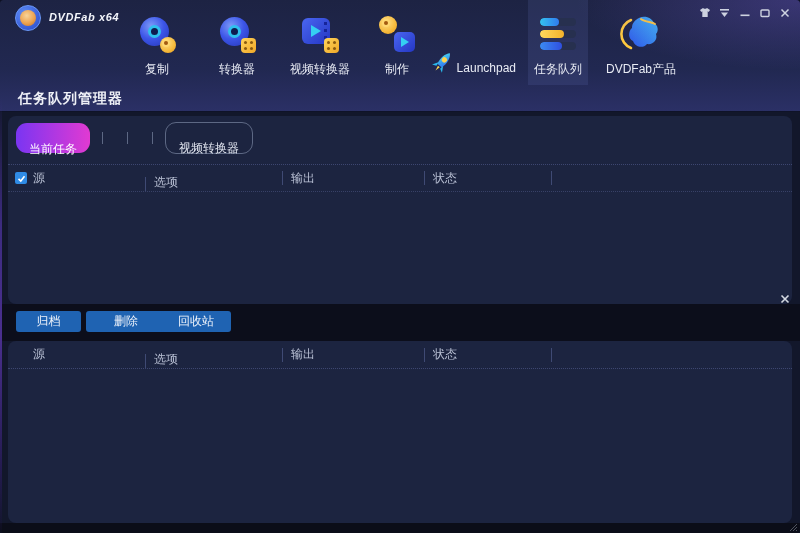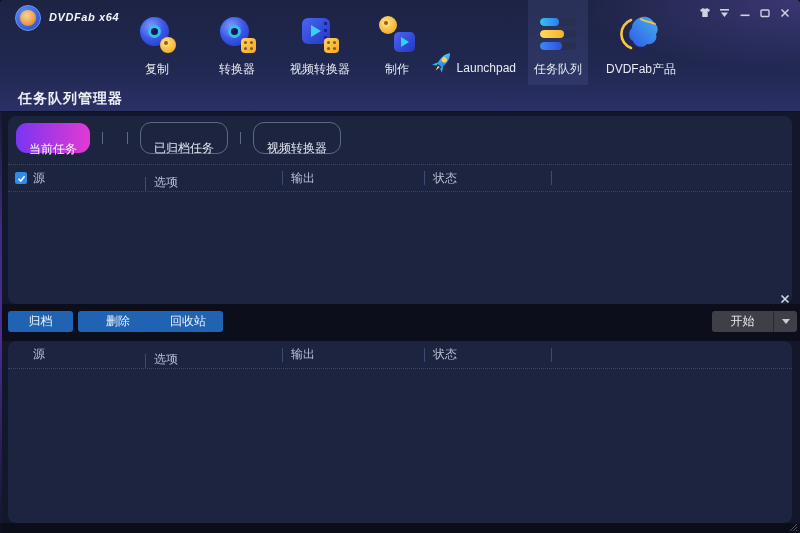--- a/index.html
+++ b/index.html
@@ -111,21 +111,21 @@
   .hc3{width:142px;}
   .hc4{width:127px;}
   .hc5{flex:1;}
   .cb{width:12px;height:12px;border-radius:2px;background:#2f8be6;display:flex;
     align-items:center;justify-content:center;margin-right:6px;flex:none;cursor:default;}
   .tbody{position:absolute;left:0;right:0;top:76px;bottom:4px;}
   .panel.lower .tbody{top:29px;}
   
   .midstrip{position:absolute;left:0;top:304px;width:800px;height:37px;background:#0c0e1b;}
   .btn-blue{position:absolute;top:7px;height:21px;background:#1f63b2;border:none;border-radius:3px;
-    color:#edf2fa;font-size:12px;padding:0;cursor:default;}
+    color:#edf2fa;font-size:12px;padding:0;cursor:default;margin-left:8px;}
   .btn-archive{left:8px;width:65px;}
   .btn-delete{left:78px;width:80px;}
   .btn-recycle{left:153px;width:70px;}
   .btn-start{position:absolute;left:712px;top:7px;width:85px;height:21px;background:#3f4047;
     border-radius:3px;display:flex;align-items:stretch;color:#e8eaef;font-size:12px;cursor:default;}
   .start-main{flex:1;display:flex;align-items:center;justify-content:center;}
   .start-arrow{width:24px;border-left:1px solid #2a2b31;display:flex;align-items:center;justify-content:center;}
   .caret{width:0;height:0;border-left:4px solid transparent;border-right:4px solid transparent;
     border-top:5px solid #c9cdd6;}
   
@@ -257,21 +257,20 @@
     </div>
   </div>
 
   <div class="page-title">任务队列管理器</div>
 
   <div class="panel upper">
     <div class="tabs">
       <div class="tab active">当前任务</div>
       <div class="tabsep"></div>
       <div class="tabsep"></div>
-      <div class="tab inactive">已归档任务</div>
       <div class="tabsep"></div>
       <div class="tab inactive">视频转换器</div>
     </div>
 
     <div class="thead upper-h">
       <div class="hc hc1">
         <div class="cb">
           <svg width="9" height="9" viewBox="0 0 9 9">
               <polyline points="1.5,4.8 3.8,7 7.5,2.2" fill="none" stroke="#ffffff" stroke-width="1.6"></polyline>
             </svg>
@@ -294,26 +293,20 @@
         <span class="vsep"></span>
       </div>
     </div>
     <div class="tbody"></div>
   </div>
 
   <div class="midstrip">
     <button class="btn-blue btn-archive">归档</button>
     <button class="btn-blue btn-delete">删除</button>
     <button class="btn-blue btn-recycle">回收站</button>
-    <div class="btn-start">
-      <div class="start-main">开始</div>
-      <div class="start-arrow">
-        <div class="caret"></div>
-      </div>
-    </div>
   </div>
 
   <button class="panel-close">
     <svg width="10" height="10" viewBox="0 0 10 10">
         <path d="M1.5 1.5 L8.5 8.5 M8.5 1.5 L1.5 8.5" stroke="#d5d9e2" stroke-width="1.6"></path>
       </svg>
   </button>
 
   <div class="panel lower">
     <div class="thead lower-h">

